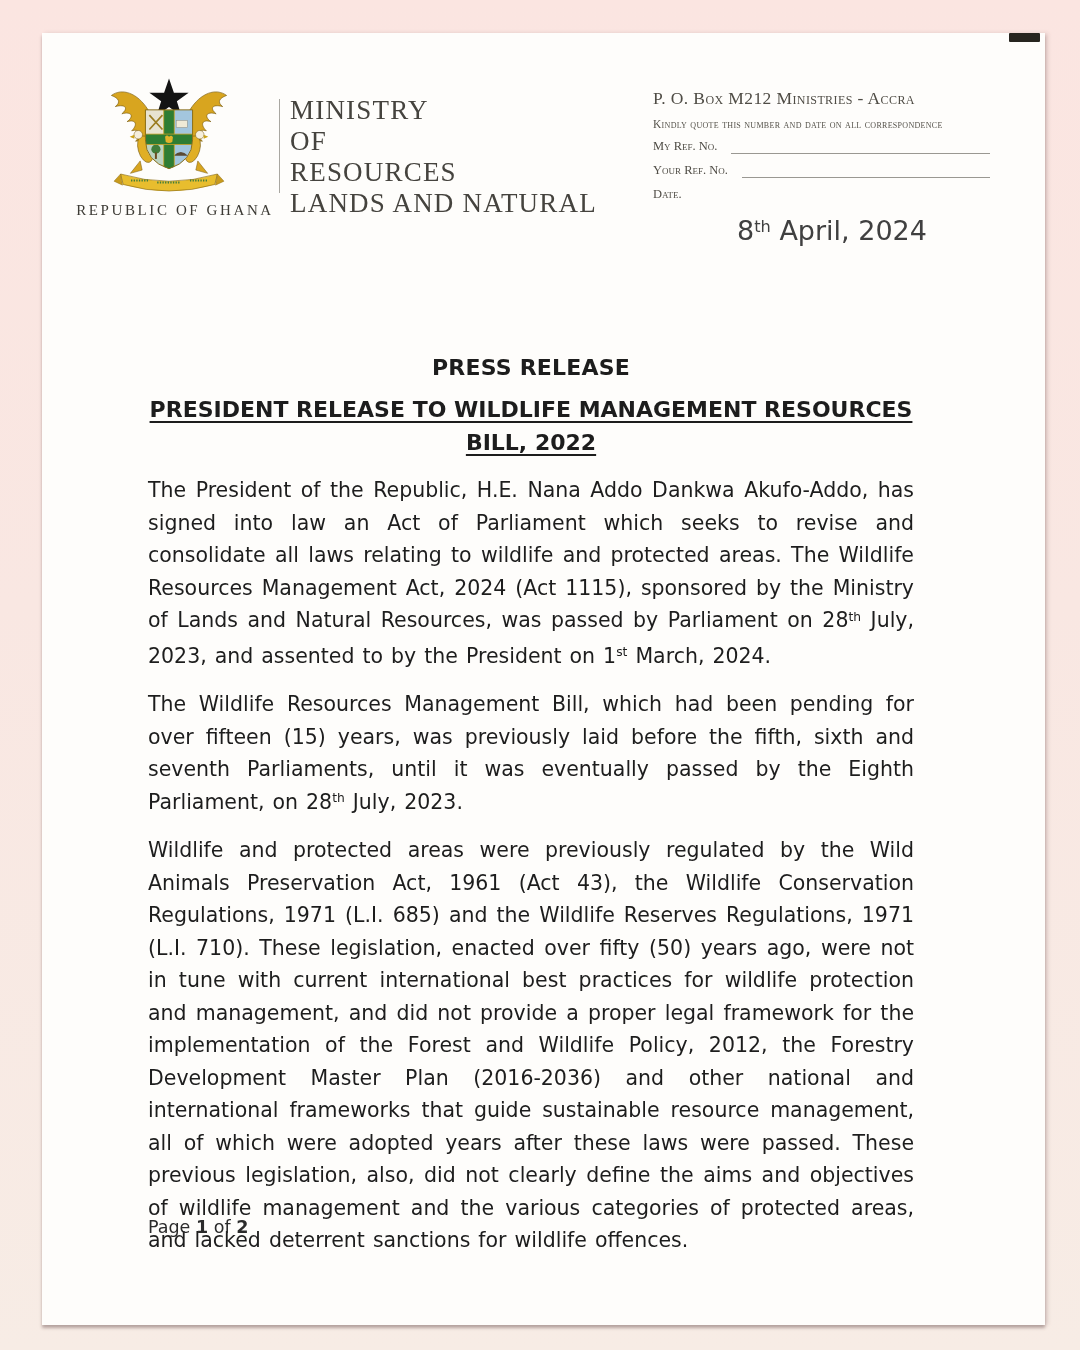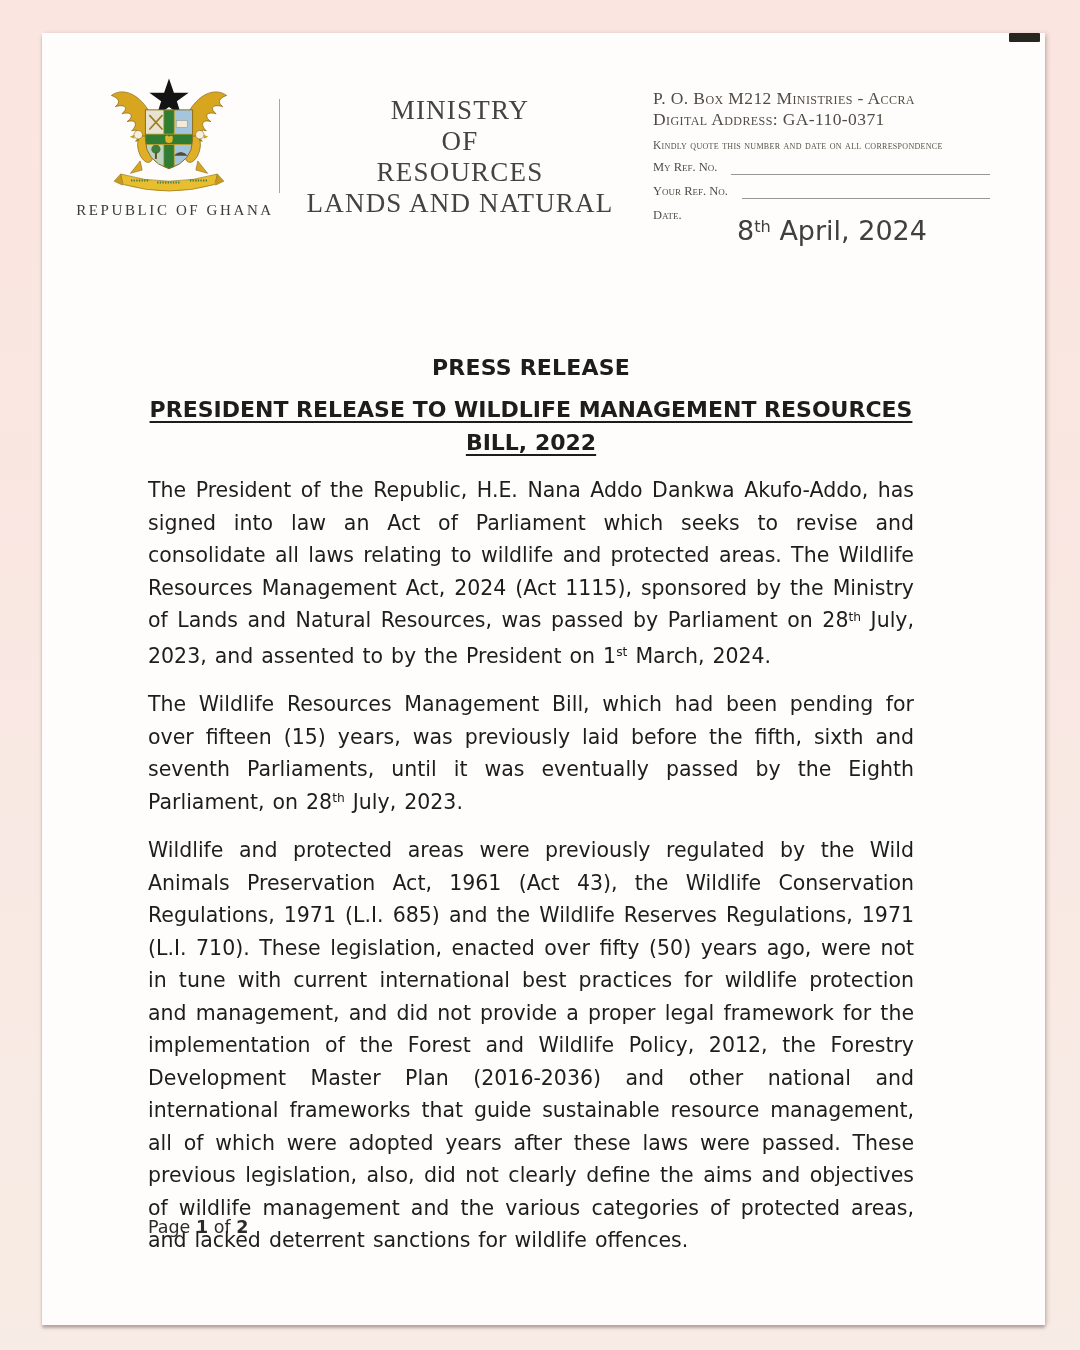--- a/index.html
+++ b/index.html
@@ -22,21 +22,21 @@
   
   .emblem { position: absolute; left: 55px; top: 40px; width: 144px; height: 130px; }
   .emblem-caption {
     position: absolute; left: 26px; top: 169px; width: 214px; text-align: center;
     font-family: "Liberation Serif", serif; font-size: 15px; letter-spacing: 2.6px;
     color: #3d3b35; white-space: nowrap;
   }
   .lh-divider { position: absolute; left: 237px; top: 66px; width: 1px; height: 94px; background: #a9a7a1; }
 
   .ministry {
-    position: absolute; left: 248px; top: 62px; width: 340px; text-align: center;
+    position: absolute; left: 248px; top: 62px; width: 340px; 
     font-family: "Liberation Serif", serif; font-size: 27px; line-height: 31px;
     letter-spacing: 1.2px; color: #45433e;
   }
 
   .contact {
     position: absolute; left: 611px; top: 55px; width: 337px;
     font-family: "Liberation Serif", serif; color: #4f4c45;
   }
   .contact .big  { font-variant: small-caps; font-size: 17.5px; line-height: 21px; letter-spacing: 0.4px; }
   .contact .note { font-variant: small-caps; font-size: 11.5px; letter-spacing: 0.3px; margin-top: 9px; color: #55524a; }
@@ -135,21 +135,20 @@
 
     <div class="ministry">
       <div>MINISTRY</div>
       <div>OF</div>
       <div>RESOURCES</div>
       <div>LANDS AND NATURAL</div>
     </div>
 
     <div class="contact">
       <div class="big">P. O. Box M212 Ministries - Accra</div>
-      <div class="big">Digital Address: GA-110-0371</div>
       <div class="note">Kindly quote this number and date on all correspondence</div>
       <div class="ref-row">
         <span class="lbl">My Ref. No.</span>
         <span class="line"></span>
       </div>
       <div class="ref-row">
         <span class="lbl">Your Ref. No.</span>
         <span class="line"></span>
       </div>
       <div class="ref-row no-line">

